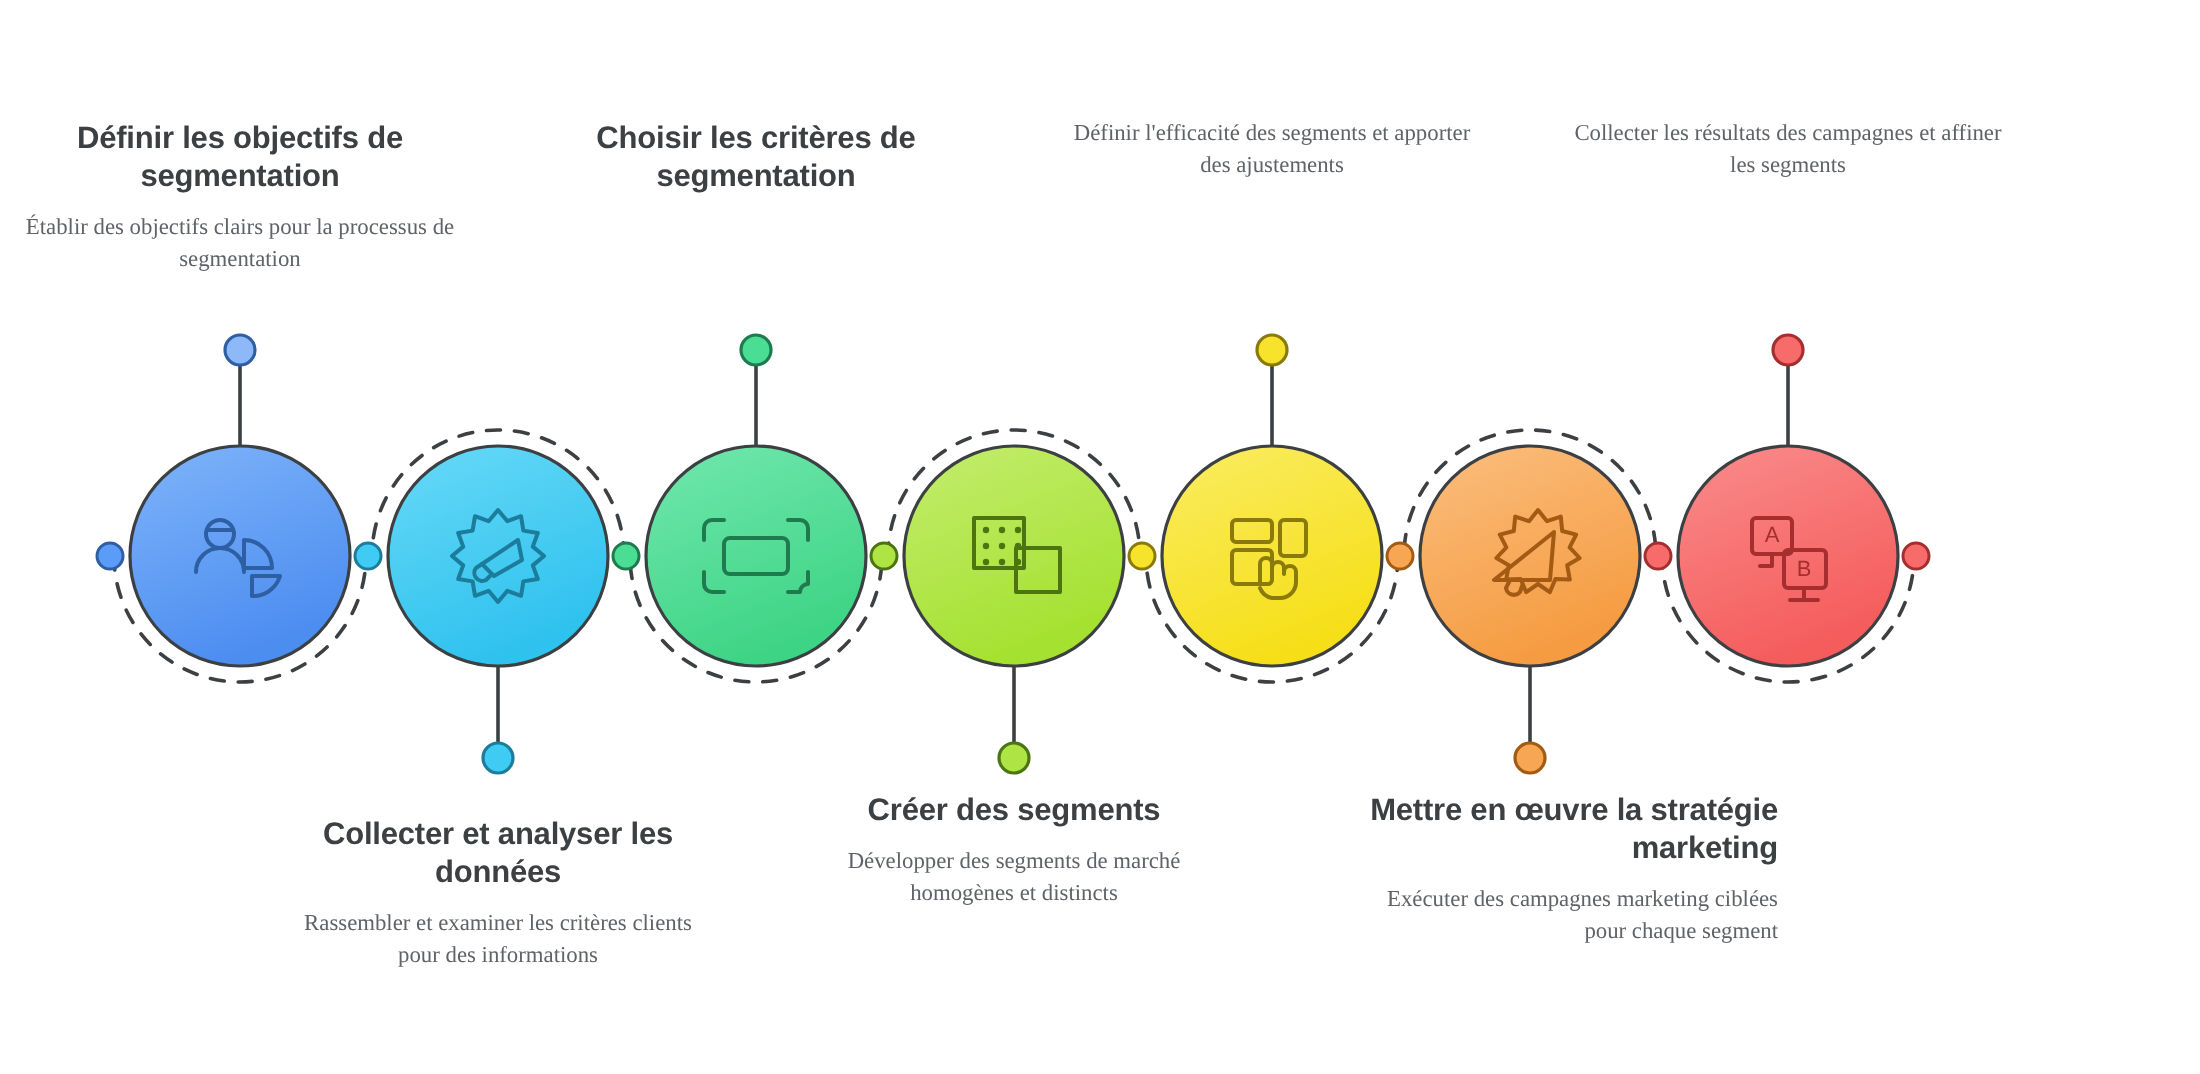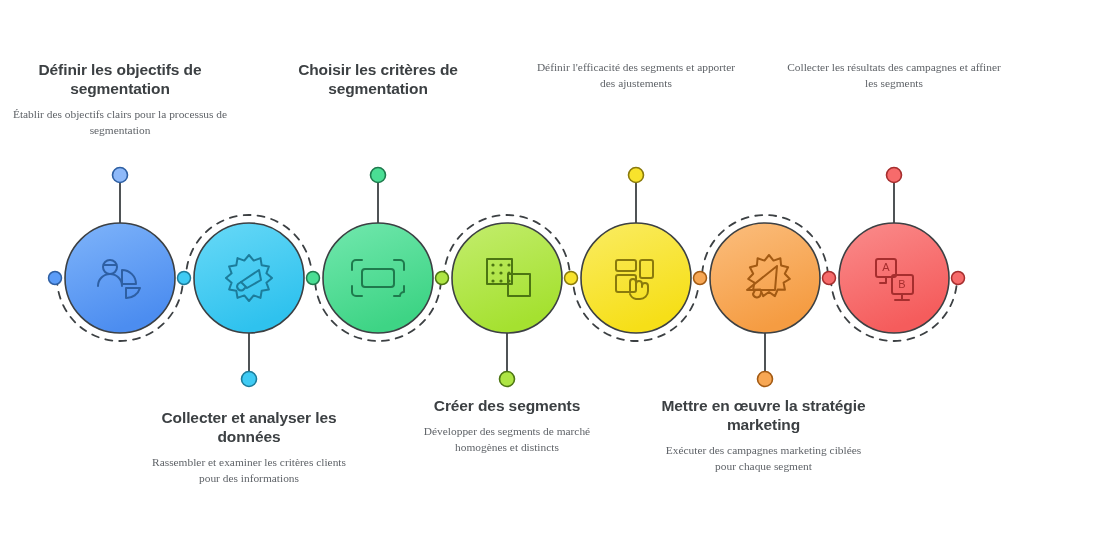--- a/index.html
+++ b/index.html
@@ -192,21 +192,21 @@
       <div class="txt" style="width: 215px; left: 270.5px; top: 60px;">
         <div class="title">Choisir les critères de segmentation</div>
       </div>
       <div class="txt" style="width: 215px; left: 399.5px; top: 396px;">
         <div class="title">Créer des segments</div>
         <div class="desc">Développer des segments de marché homogènes et distincts</div>
       </div>
       <div class="txt" style="width: 215px; left: 528.5px; top: 60px;">
         <div class="desc">Définir l'efficacité des segments et apporter des ajustements</div>
       </div>
-      <div class="txt" style="width: 215px; left: 656px; top: 396px;">
+      <div class="txt" style="width: 215px; left: 674px; top: 396px; text-align: right;">
         <div class="title">Mettre en œuvre la stratégie marketing</div>
         <div class="desc">Exécuter des campagnes marketing ciblées pour chaque segment</div>
       </div>
       <div class="txt" style="width: 215px; left: 786.5px; top: 60px;">
         <div class="desc">Collecter les résultats des campagnes et affiner les segments</div>
       </div>
     </div>
 
 </div>
 

